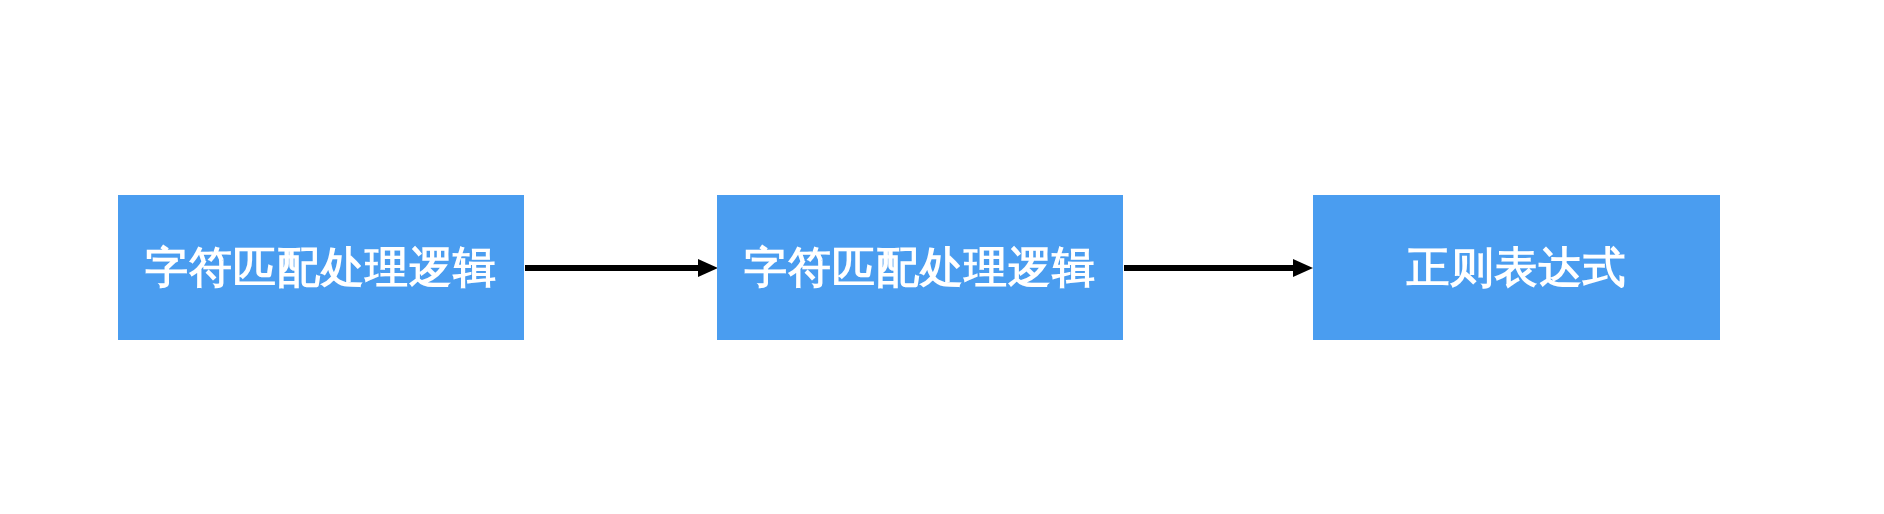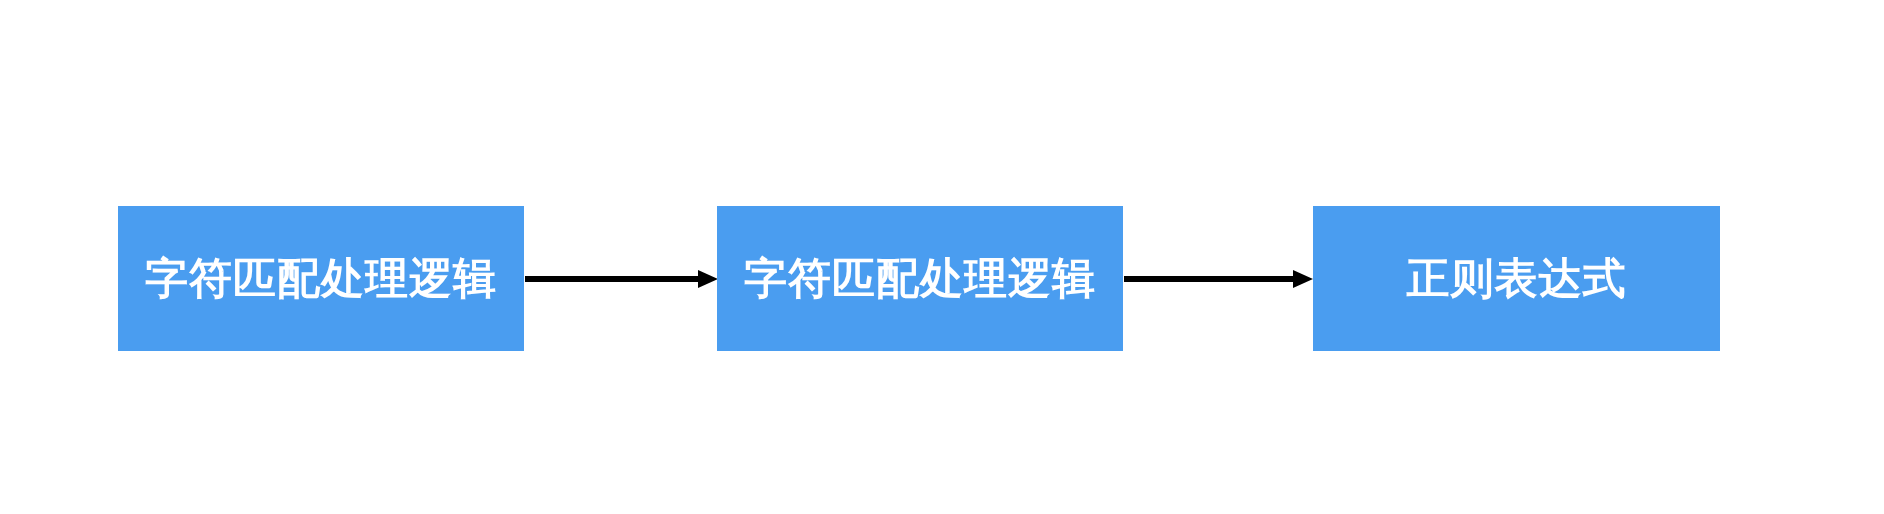--- a/index.html
+++ b/index.html
@@ -11,21 +11,20 @@
     height: 514px;
     background: var(--canvas-bg, #ffffff);
     font-family: "Liberation Sans", "DejaVu Sans", sans-serif;
     overflow: hidden;
   }
   .canvas {
     position: relative;
     width: 1884px;
     height: 460px;
     background: var(--canvas-bg, #ffffff);
-    margin-top: 11px;
   }
   .node {
     position: absolute;
     top: 195px;
     height: 145px;
     background: var(--node-fill, #4A9DF0);
     color: var(--node-text, #ffffff);
     display: flex;
     align-items: center;
     justify-content: center;

